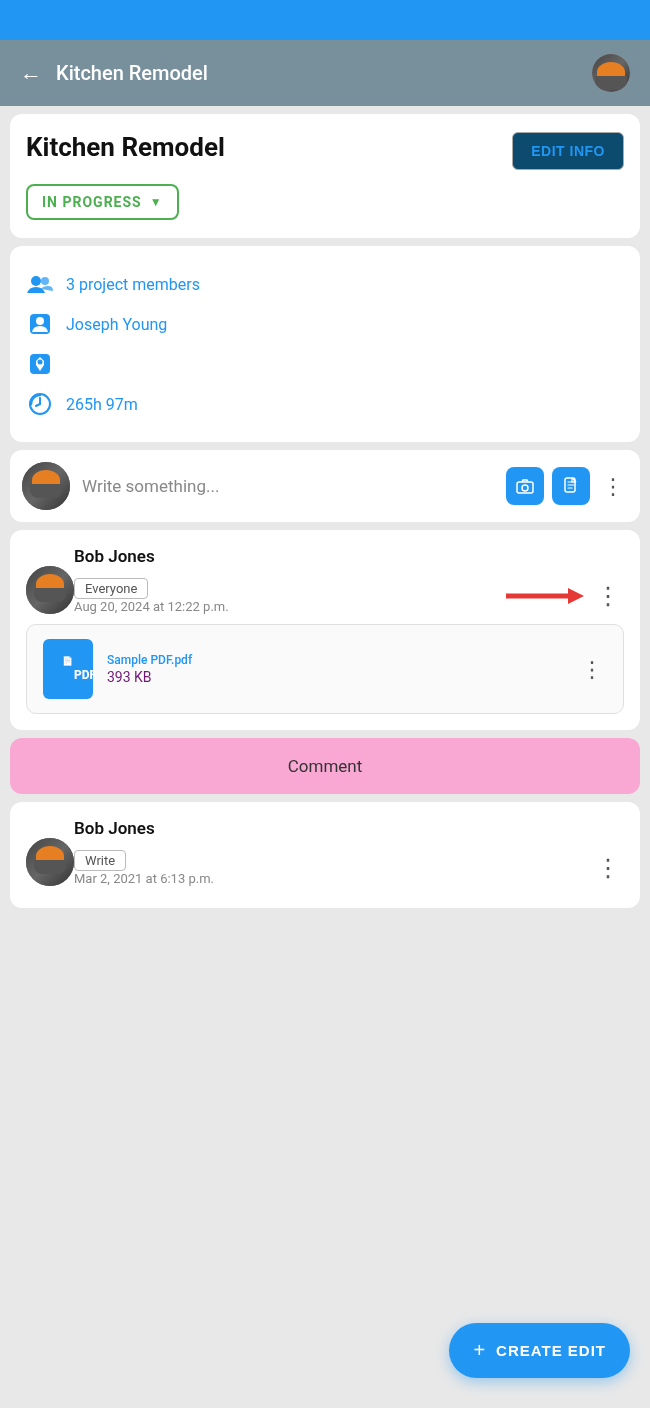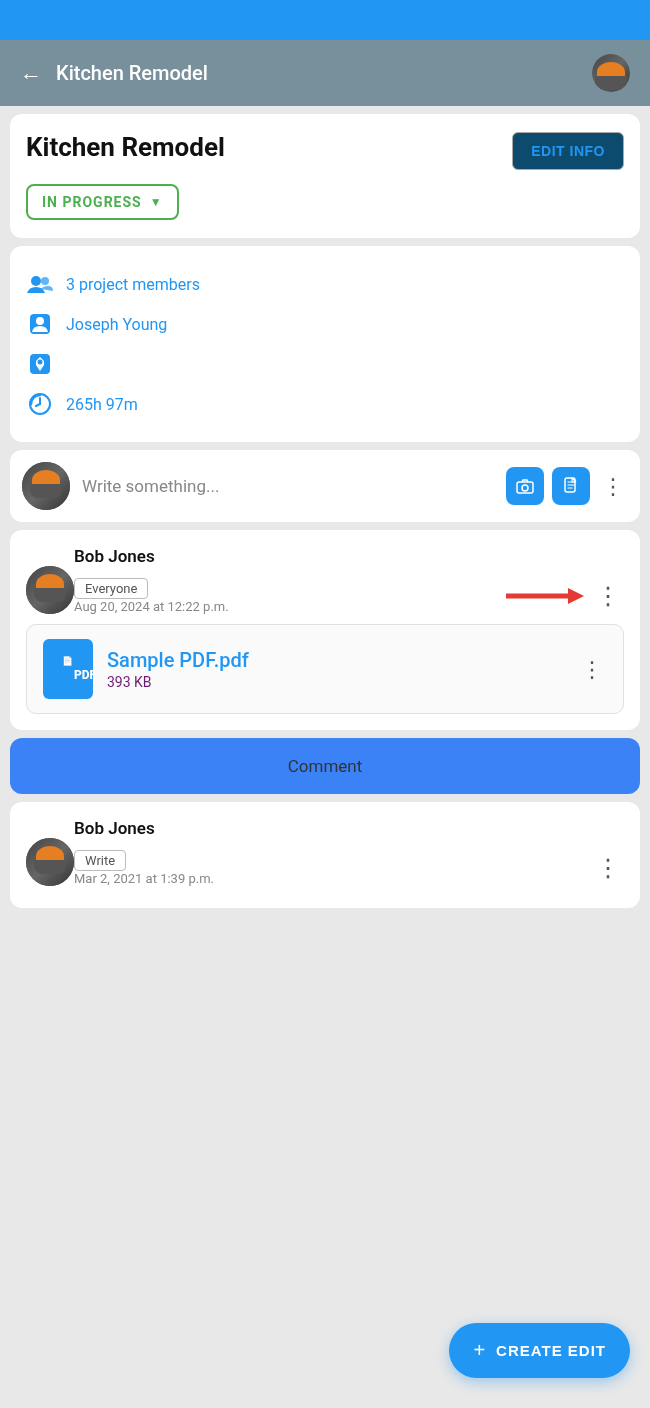--- a/index.html
+++ b/index.html
@@ -229,32 +229,32 @@
     }
     .pdf-icon-top {
       font-size: 9px;
       margin-bottom: 2px;
     }
     .pdf-info {
       flex: 1;
     }
     .pdf-name {
       color: #2196F3;
-      font-size: 20px;
+      font-size: 12px;
       font-weight: 500;
     }
     .pdf-size {
       color: #701a75;
       font-size: 14px;
       margin-top: 2px;
     }
 
     
     .comment-row {
-      background: #3b82f6;
+      background: #f9a8d4;
       border-radius: 12px;
       margin: 8px 10px;
       padding: 18px 16px;
       text-align: center;
     }
     .comment-text {
       font-size: 17px;
       color: #333;
     }
 
@@ -455,21 +455,21 @@
 </div>
 
 <div class="card post-card">
   <div class="post-header">
     <div class="user-avatar">
       <div class="helmet-avatar"></div>
     </div>
     <div class="post-user-info">
       <div class="post-username">Bob Jones</div>
       <span class="post-badge">Write</span>
-      <div class="post-time">Mar 2, 2021 at 1:39 p.m.</div>
+      <div class="post-time">Mar 2, 2021 at 6:13 p.m.</div>
     </div>
     <span class="more-btn" style="font-size:24px;margin-left:auto;">⋮</span>
   </div>
 </div>
 
 <button class="create-post-btn">
   <span style="font-size:20px;font-weight:300;">+</span>
   <span>CREATE EDIT</span>
 </button>
 

